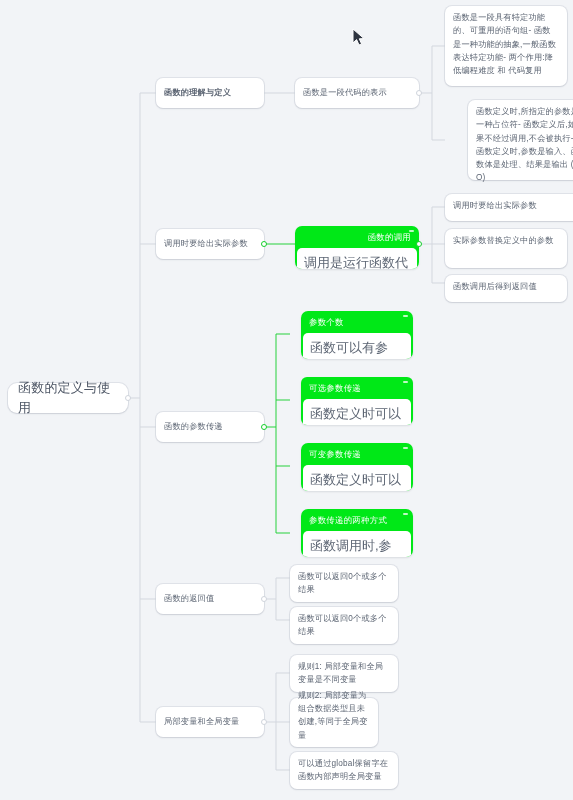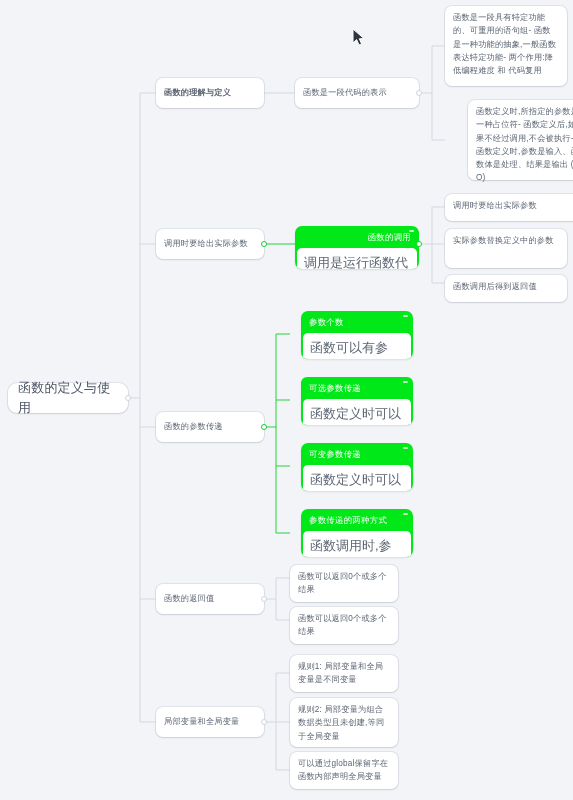--- a/index.html
+++ b/index.html
@@ -255,21 +255,21 @@
   <div class="node leaf" style="left:290px; top:565px; width:108px; height:37px;">
     <span class="node-text">函数可以返回0个或多个结果</span>
   </div>
   <div class="node leaf" style="left:290px; top:607px; width:108px; height:37px;">
     <span class="node-text">函数可以返回0个或多个结果</span>
   </div>
 
   <div class="node leaf" style="left:290px; top:655px; width:108px; height:37px;">
     <span class="node-text">规则1: 局部变量和全局变量是不同变量</span>
   </div>
-  <div class="node leaf" style="left:290px; top:698px; width:108px; height:49px;">
+  <div class="node leaf" style="left:290px; top:698px; width:88px; height:49px;align-items:flex-end;">
     <span class="node-text">规则2: 局部变量为组合数据类型且未创建,等同于全局变量</span>
   </div>
   <div class="node leaf" style="left:290px; top:752px; width:108px; height:37px;">
     <span class="node-text">可以通过global保留字在函数内部声明全局变量</span>
   </div>
 
   <svg id="cursor" width="14" height="20" viewBox="0 0 14 20" style="left:352px; top:28px;">
     <path d="M1,1 L1,15 L4.6,11.6 L7,17 L9.6,15.9 L7.3,10.8 L12,10.6 Z" fill="#2e3440" stroke="#ffffff" stroke-width="1"></path>
   </svg>
 

